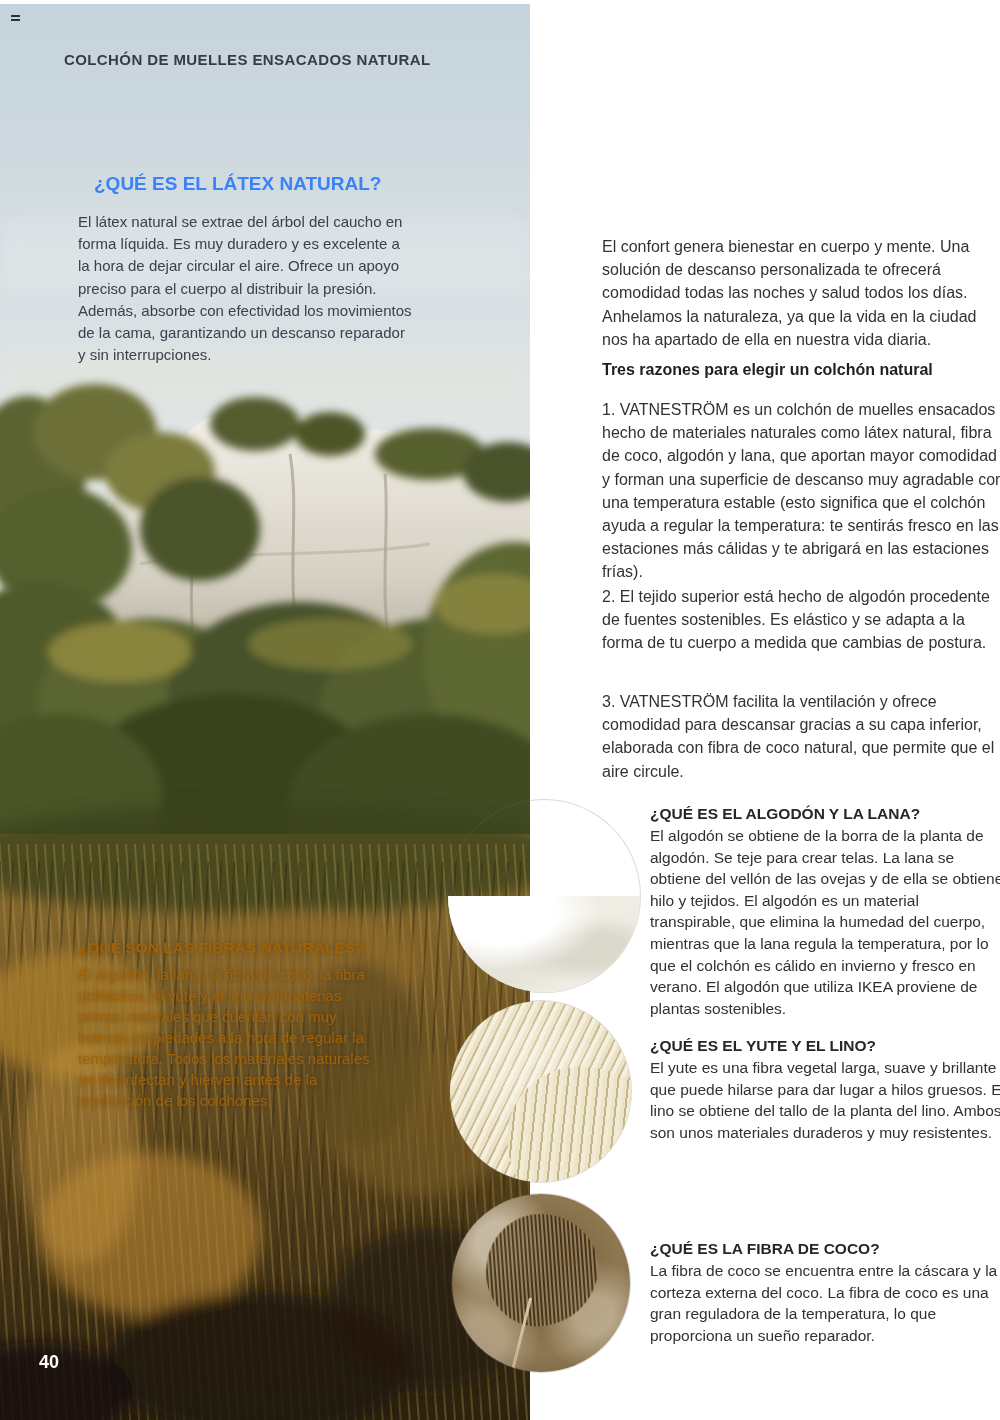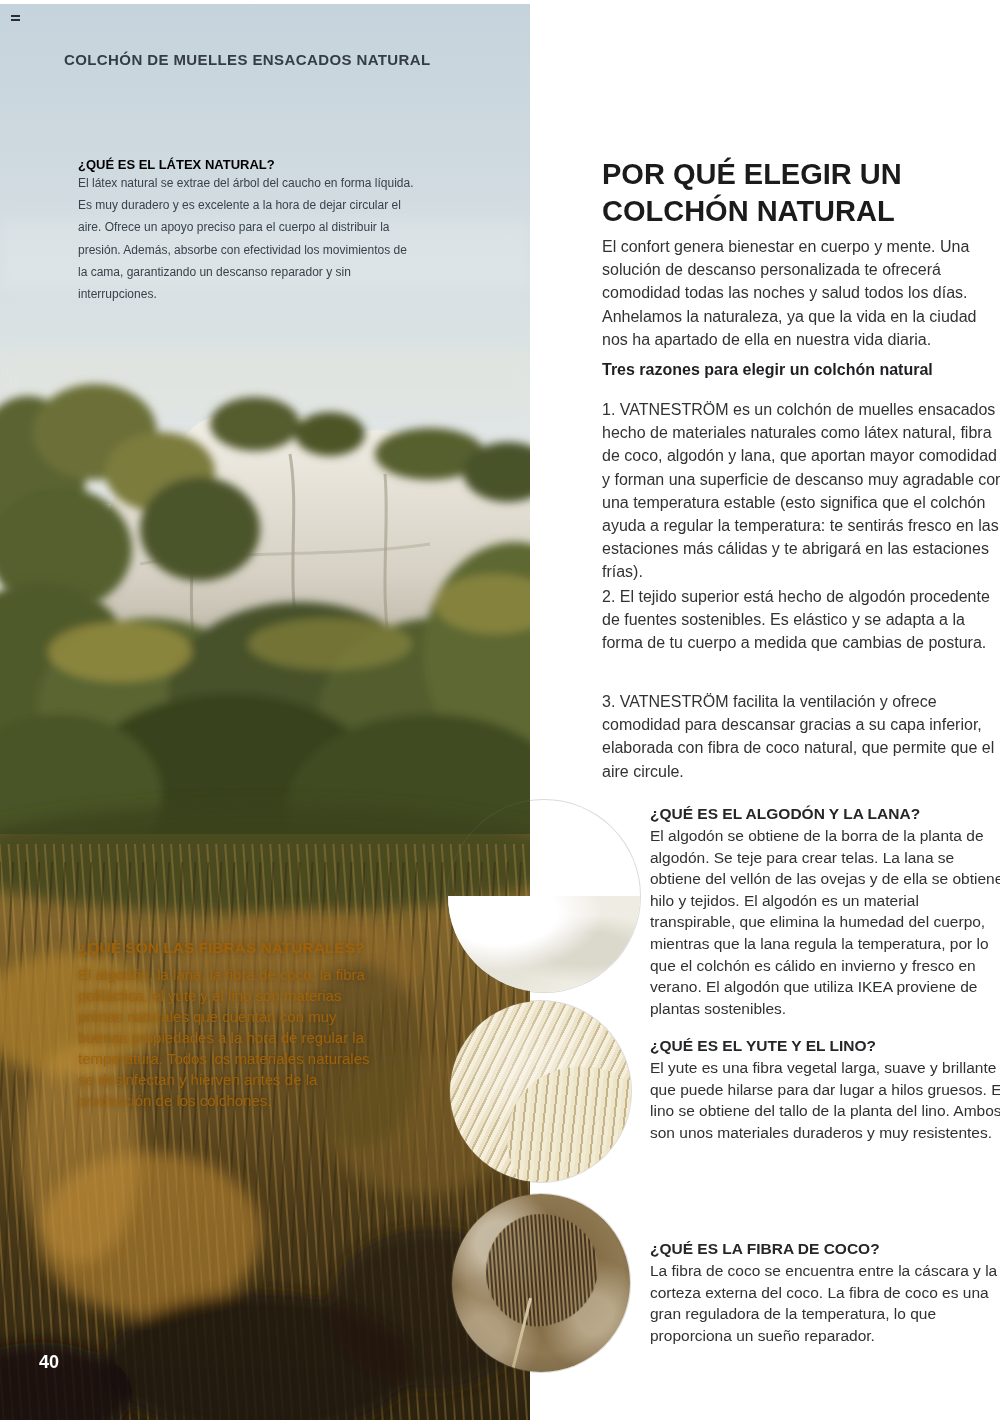--- a/index.html
+++ b/index.html
@@ -8,22 +8,22 @@
   .photo{position:absolute;left:0;top:4px;width:544px;height:1420px;overflow:hidden;}
   .photo svg{display:block;}
   
   .corner-mark{position:absolute;left:11px;top:11px;width:9px;height:7px;z-index:4;}
   .corner-mark span{display:block;height:2px;margin-bottom:2px;background:#2a2f33;}
   
   .page-header{position:absolute;left:64px;top:47px;z-index:4;font-size:15px;font-weight:600;
         letter-spacing:.4px;color:#343d47;}
   
   .latex{position:absolute;left:78px;top:153px;width:336px;z-index:4;color:#39424c;}
-  .latex h3{margin:0;font-size:13px;font-weight:700;color:#000000;}
-  .latex p{margin:0 0 0;font-size:12px;line-height:22.2px;}
+  .latex h3{margin:16px;font-size:19px;font-weight:700;color:#3b82f6;}
+  .latex p{margin:0 0 0;font-size:15px;line-height:22.2px;}
   
   .fibras{position:absolute;left:78px;top:935px;width:306px;z-index:4;color:#a16207;
         text-shadow:0 0 6px rgba(40,30,10,.35);}
   .fibras h3{margin:0;font-size:15.5px;font-weight:700;}
   .fibras p{margin:7px 0 0;font-size:15px;line-height:21px;}
   
   .page-number{position:absolute;left:39px;top:1348px;z-index:4;color:#fff;
         font-size:18px;font-weight:700;}
   
   .main-title{position:absolute;left:602px;top:156px;width:398px;margin:0;
@@ -194,21 +194,20 @@
     </section>
 
     <section class="fibras">
       <h3>¿QUÉ SON LAS FIBRAS NATURALES?</h3>
       <p>El algodón, la lana, la fibra de coco, la fibra poliláctica, el yute y el lino son materias primas naturales que cuentan con muy buenas propiedades a la hora de regular la temperatura. Todos los materiales naturales se desinfectan y hierven antes de la producción de los colchones.</p>
     </section>
 
     <div class="page-number">40</div>
   </div>
 
-  <h1 class="main-title">POR QUÉ ELEGIR UN COLCHÓN NATURAL</h1>
   <p class="intro">El confort genera bienestar en cuerpo y mente. Una solución de descanso personalizada te ofrecerá comodidad todas las noches y salud todos los días. Anhelamos la naturaleza, ya que la vida en la ciudad nos ha apartado de ella en nuestra vida diaria.</p>
   <h2 class="reasons-heading">Tres razones para elegir un colchón natural</h2>
   <p class="reason r1">1. VATNESTRÖM es un colchón de muelles ensacados hecho de materiales naturales como látex natural, fibra de coco, algodón y lana, que aportan mayor comodidad y forman una superficie de descanso muy agradable con una temperatura estable (esto significa que el colchón ayuda a regular la temperatura: te sentirás fresco en las estaciones más cálidas y te abrigará en las estaciones frías).</p>
   <p class="reason r2">2. El tejido superior está hecho de algodón procedente de fuentes sostenibles. Es elástico y se adapta a la forma de tu cuerpo a medida que cambias de postura.</p>
   <p class="reason r3">3. VATNESTRÖM facilita la ventilación y ofrece comodidad para descansar gracias a su capa inferior, elaborada con fibra de coco natural, que permite que el aire circule.</p>
 
   <div class="circle c1">
     <div class="half-top"></div>
     <div class="half-bottom"></div>
   </div>

